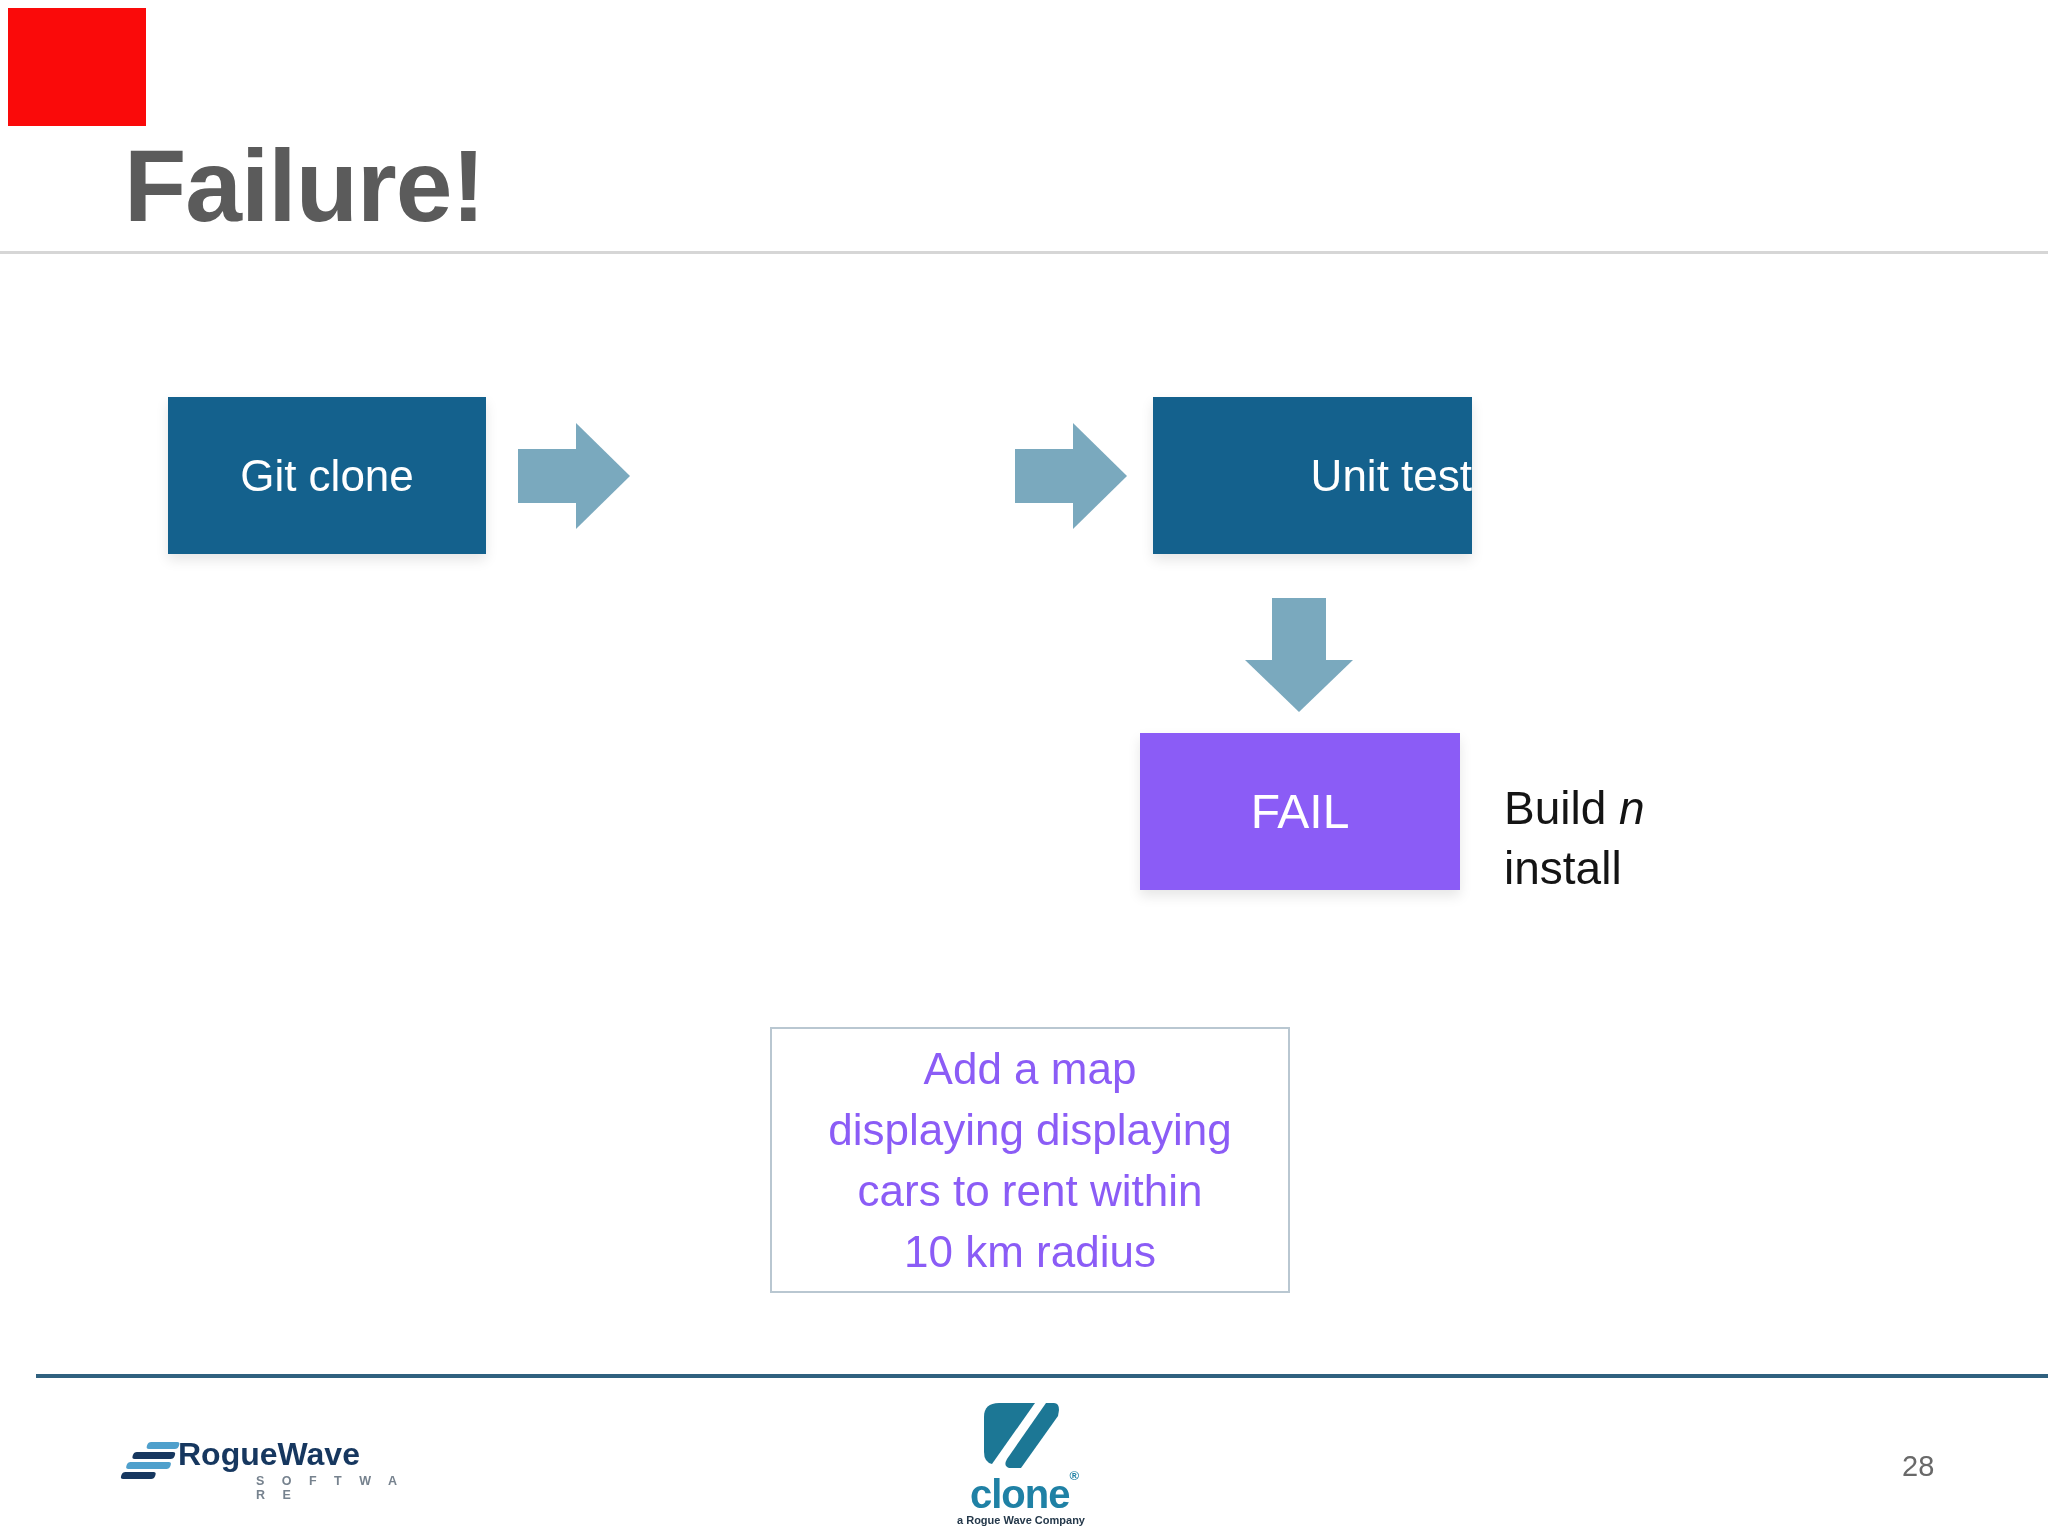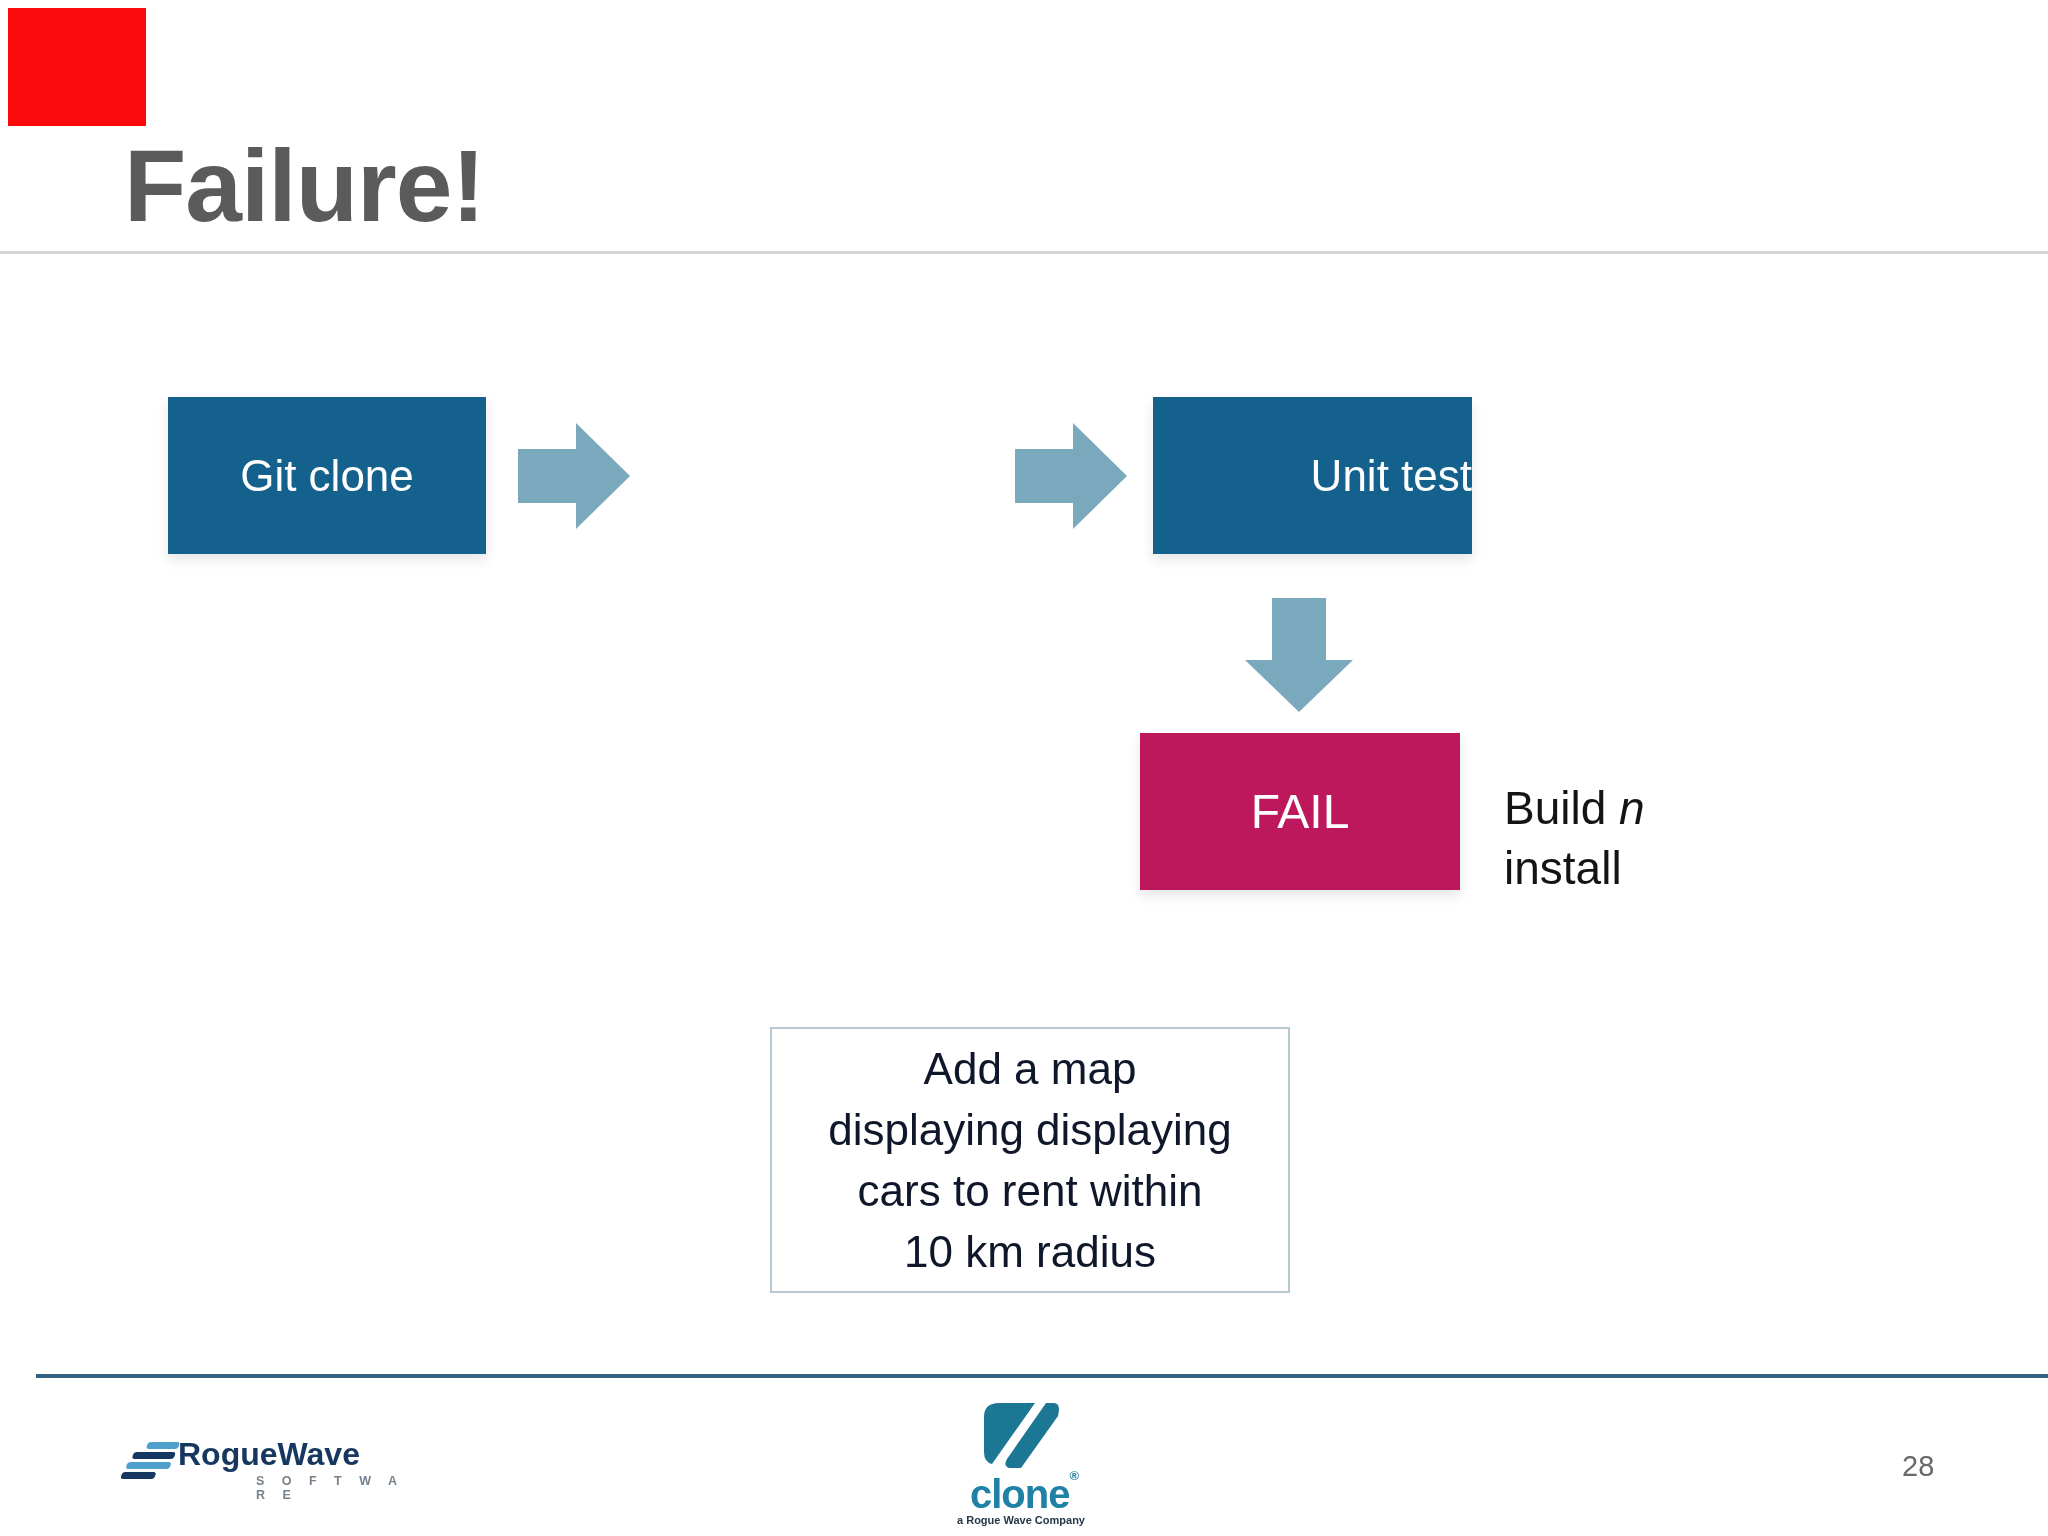--- a/index.html
+++ b/index.html
@@ -33,33 +33,33 @@
   #arrow-1{left:518px;top:423px;width:112px;height:106px;}
   #arrow-2{left:1015px;top:423px;width:112px;height:106px;}
 
   
   #arrow-down{left:1245px;top:598px;width:108px;height:114px;}
   #arrow-down .shaft{position:absolute;left:27px;top:0;width:54px;height:62px;background:#7AA9BE;}
   #arrow-down .head{position:absolute;left:0;top:62px;width:0;height:0;
     border-left:54px solid transparent;border-right:54px solid transparent;border-top:52px solid #7AA9BE;}
 
   
-  #fail-box{left:1140px;top:733px;width:320px;height:157px;background:#be185d;color:#ffffff;
+  #fail-box{left:1140px;top:733px;width:320px;height:157px;background:#8b5cf6;color:#ffffff;
     font-size:48px;display:flex;align-items:center;justify-content:center;
     box-shadow:0 6px 12px rgba(0,0,0,0.10);}
 
   
   #build-note{left:1504px;top:778px;font-size:46px;line-height:60px;color:#141414;}
   #build-note .it{font-style:italic;}
 
   
   #callout{left:770px;top:1027px;width:520px;height:266px;background:#ffffff;
     border:2px solid #B9C7D1;box-sizing:border-box;
     display:flex;flex-direction:column;justify-content:center;align-items:center;
-    font-size:44px;line-height:61px;color:#0f172a;text-align:center;}
+    font-size:44px;line-height:61px;color:#8b5cf6;text-align:center;}
 
   
   #footer-divider{left:36px;top:1374px;width:2012px;height:4px;background:#30617F;}
 
   
   #rw-logo{left:126px;top:1436px;width:300px;height:60px;}
   #rw-waves{position:absolute;left:0;top:6px;width:48px;height:38px;transform:skewX(-18deg);}
   #rw-waves .bar{position:absolute;height:7px;border-radius:3px;}
   #rw-waves .b0{left:16px;top:0;width:32px;background:#4FA0CC;}
   #rw-waves .b1{left:5px;top:10px;width:42px;background:#16375F;}

